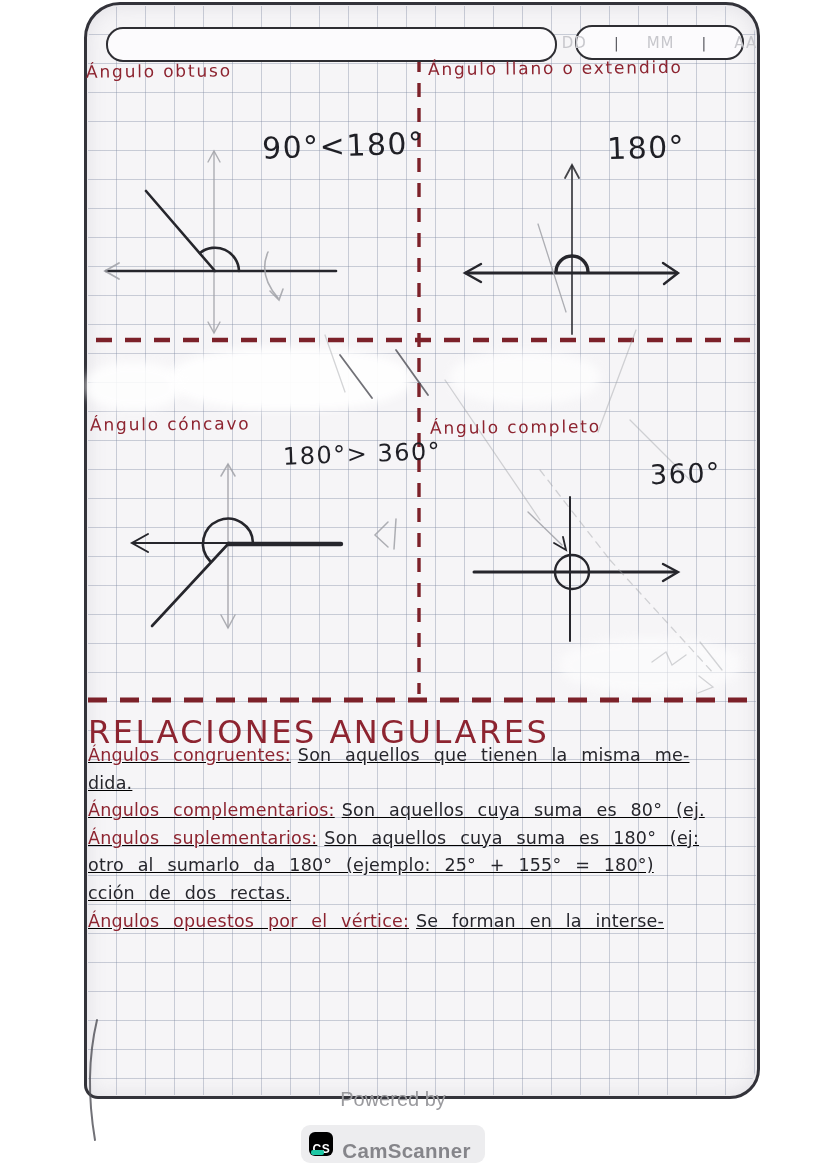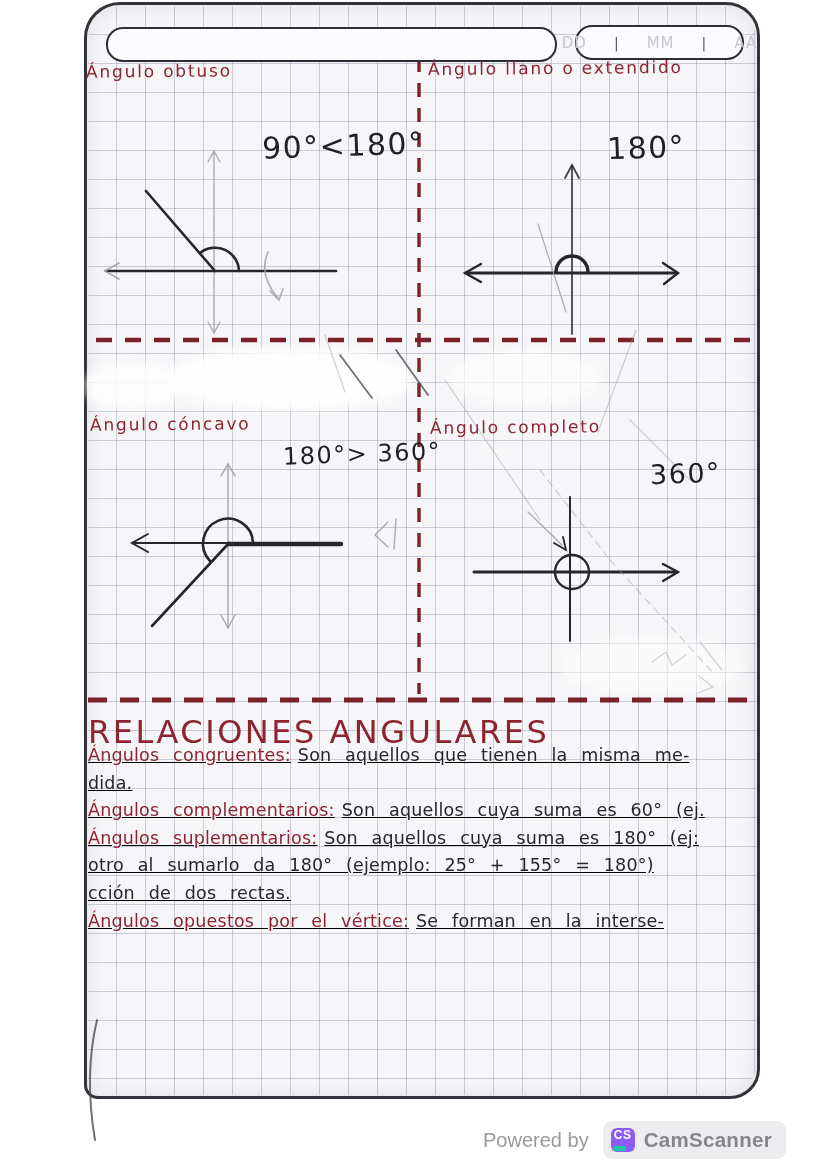--- a/index.html
+++ b/index.html
@@ -61,30 +61,30 @@
     position:absolute;left:88px;top:713px;font-family:"DejaVu Sans",sans-serif;
     font-size:32px;letter-spacing:2.5px;color:#8d2430;white-space:nowrap;
   }
   .defs{position:absolute;left:88px;top:745px;width:665px;text-decoration:underline;}
   .dline{height:27.6px;font-family:"DejaVu Sans",sans-serif;font-size:17.5px;
     letter-spacing:.2px;word-spacing:8px;white-space:nowrap;}
   .dline .term{color:#8d2430;margin-right:7px;}
   .dline .bodytxt{color:#26262c;}
   
   .footer{position:absolute;left:0;top:1117px;width:796px;height:46px;
-    display:flex;align-items:center;justify-content:flex-end;gap:14px;padding-right:10px;box-sizing:border-box;}
+    display:flex;align-items:center;justify-content:flex-end;gap:14px;padding-right:10px;box-sizing:border-box;flex-direction:column;}
   .powered{color:#9a9a9e;font-size:20px;}
   .cs-pill{display:flex;align-items:center;gap:9px;background:#ededef;border-radius:9px;
     height:38px;padding:0 14px 0 8px;}
-  .cs-logo{position:relative;width:24px;height:24px;background:#8b5cf6;border-radius:6px;
-    display:flex;align-items:flex-start;justify-content:center;}
+  .cs-logo{position:relative;width:24px;height:24px;background:#000000;border-radius:6px;
+    display:flex;align-items:flex-end;justify-content:center;}
   .cs-logo .cs-text{color:#ffffff;font-size:12px;font-weight:bold;letter-spacing:.5px;}
   .cs-logo::after{content:"";position:absolute;left:2px;right:9px;bottom:1.5px;height:4.5px;
     background:#1ec8a5;border-radius:2px;}
-  .brand{color:#85858a;font-size:20.5px;font-weight:600;letter-spacing:.3px;}
+  .brand{color:#85858a;font-size:20.5px;font-weight:600;letter-spacing:.3px;margin-top:14px;}
 </style>
 </head>
 <body>
 
 <div class="page"></div>
 
 <div class="patch p1"></div>
 <div class="patch p2"></div>
 <div class="patch p3"></div>
 <div class="patch p4"></div>
@@ -187,21 +187,21 @@
 <div class="heading">RELACIONES ANGULARES</div>
 
 <div class="defs">
   <div class="dline">
     <span class="term">Ángulos congruentes:</span><span class="bodytxt">Son aquellos que tienen la misma me-</span>
   </div>
   <div class="dline">
     <span class="bodytxt">dida.</span>
   </div>
   <div class="dline">
-    <span class="term">Ángulos complementarios:</span><span class="bodytxt">Son aquellos cuya suma es 60° (ej.</span>
+    <span class="term">Ángulos complementarios:</span><span class="bodytxt">Son aquellos cuya suma es 80° (ej.</span>
   </div>
   <div class="dline">
     <span class="term">Ángulos suplementarios:</span><span class="bodytxt">Son aquellos cuya suma es 180° (ej:</span>
   </div>
   <div class="dline">
     <span class="bodytxt">otro al sumarlo da 180° (ejemplo: 25° + 155° = 180°)</span>
   </div>
   <div class="dline">
     <span class="bodytxt">cción de dos rectas.</span>
   </div>

